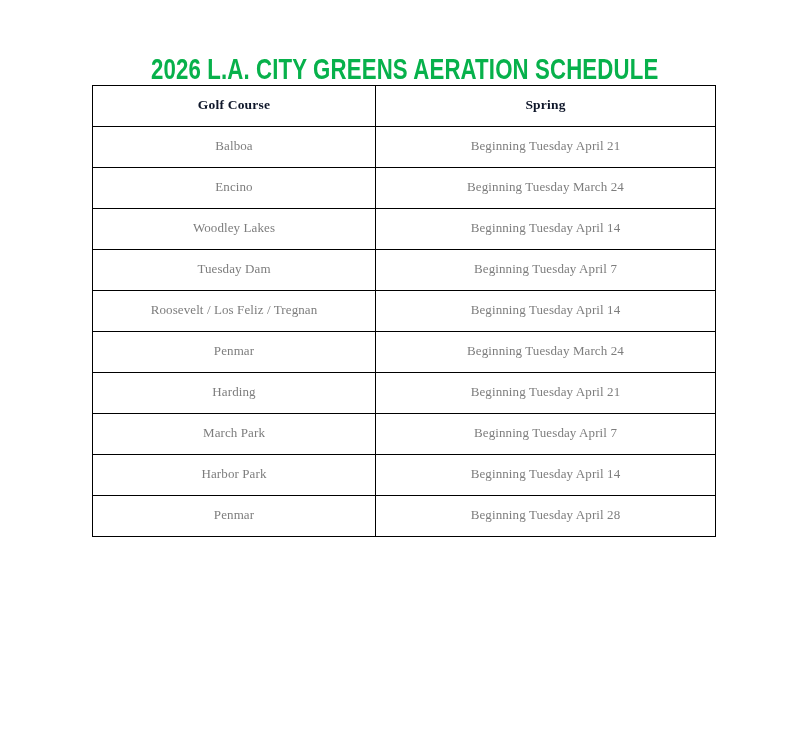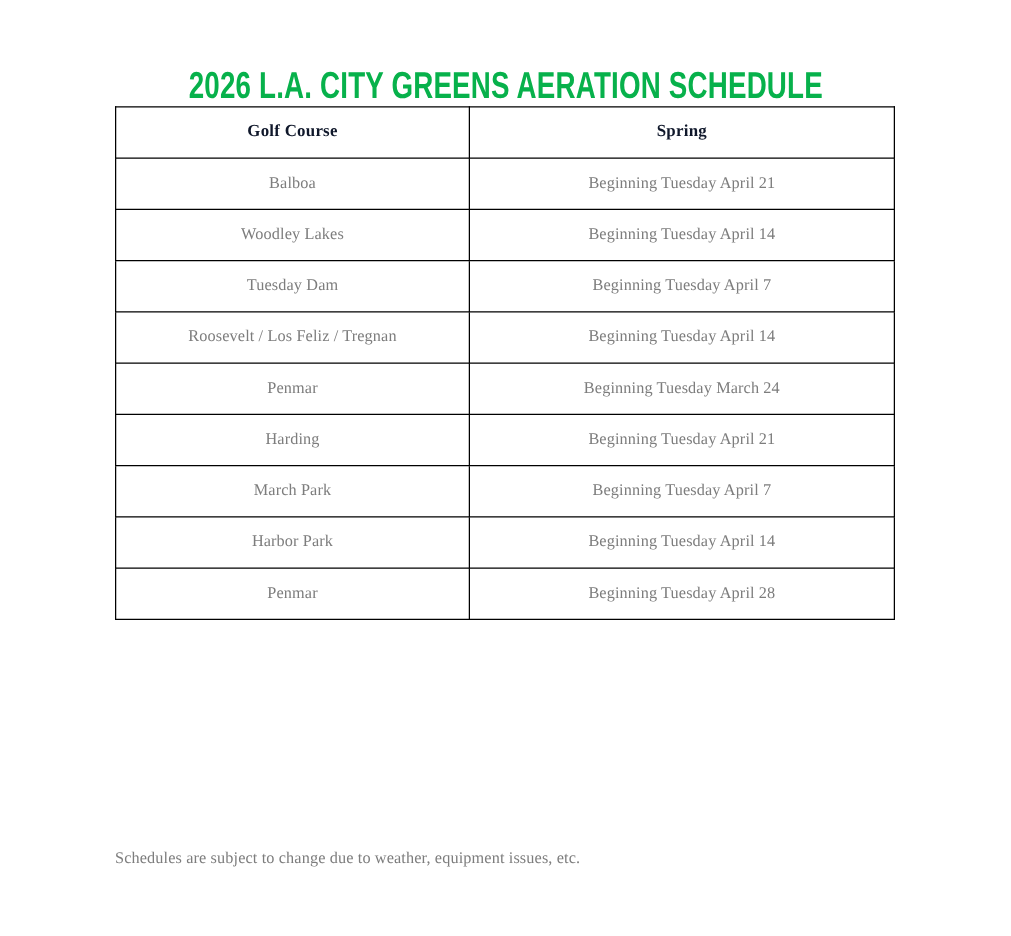--- a/index.html
+++ b/index.html
@@ -104,20 +104,24 @@
         <th>Golf Course</th>
         <th>Spring</th>
       </tr>
     </thead>
     <tbody id="table-body">
         <tr>
           <td>Balboa</td>
           <td>Beginning Tuesday April 21</td>
         </tr>
         <tr>
+          <td>Encino</td>
+          <td>Beginning Tuesday March 24</td>
+        </tr>
+        <tr>
           <td>Woodley Lakes</td>
           <td>Beginning Tuesday April 14</td>
         </tr>
         <tr>
           <td>Tuesday Dam</td>
           <td>Beginning Tuesday April 7</td>
         </tr>
         <tr>
           <td>Roosevelt / Los Feliz / Tregnan</td>
           <td>Beginning Tuesday April 14</td>
@@ -138,15 +142,14 @@
           <td>Harbor Park</td>
           <td>Beginning Tuesday April 14</td>
         </tr>
         <tr>
           <td>Penmar</td>
           <td>Beginning Tuesday April 28</td>
         </tr>
       </tbody>
   </table>
 
-  <p class="footnote">Schedules are subject to change due to weather, equipment issues, etc.</p>
 
 </div>
 
 </body></html>

